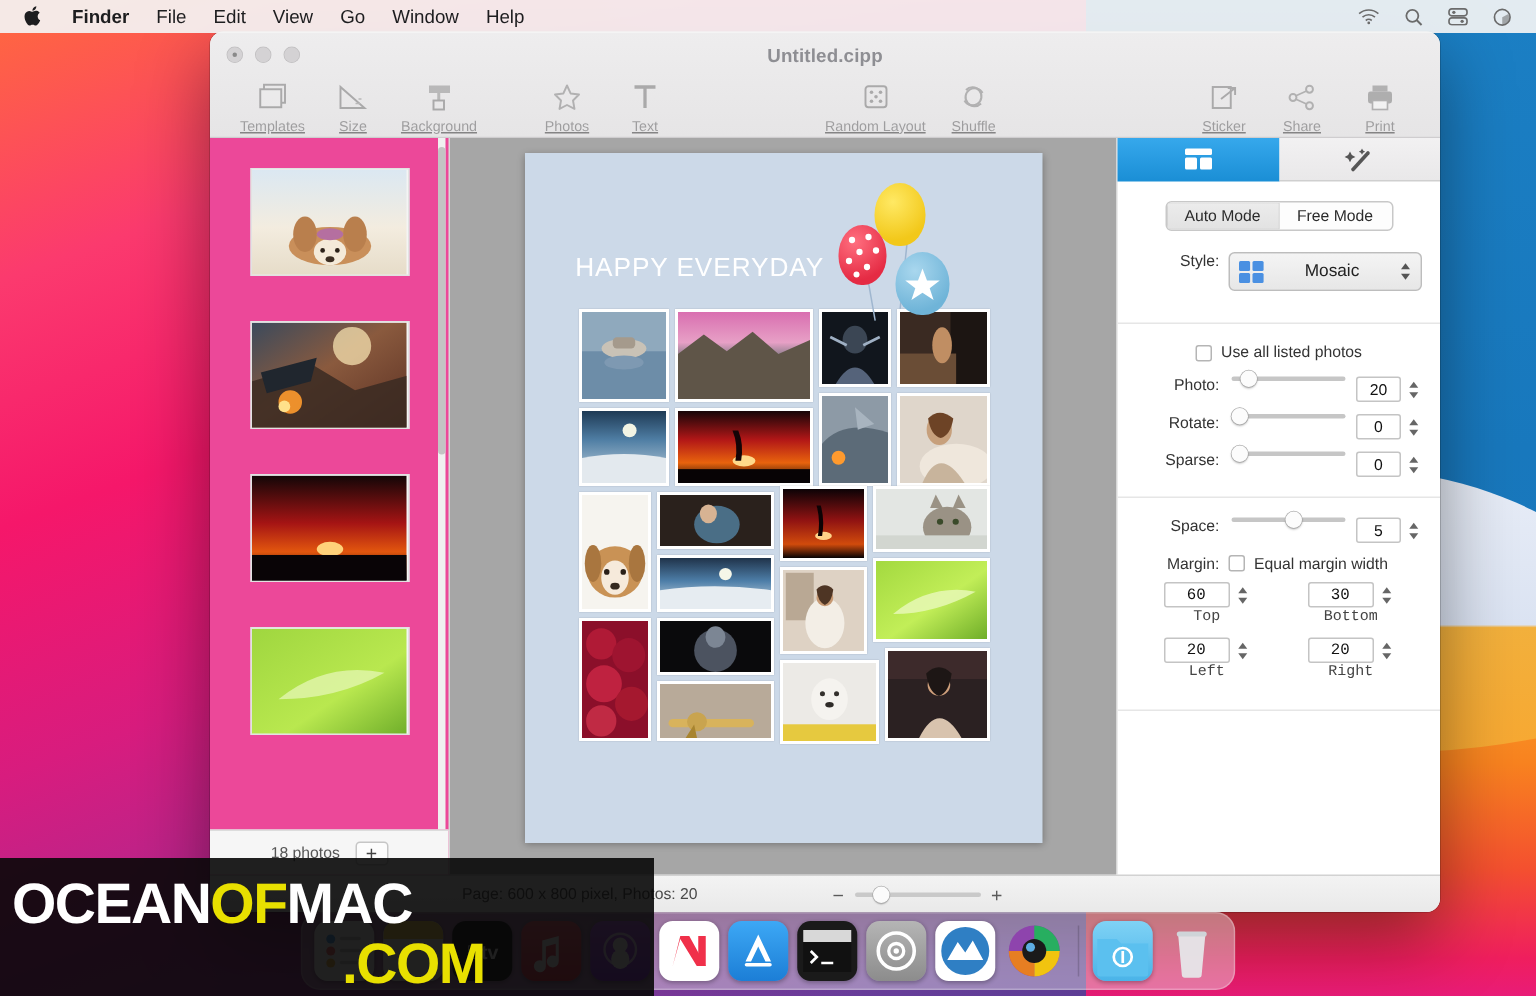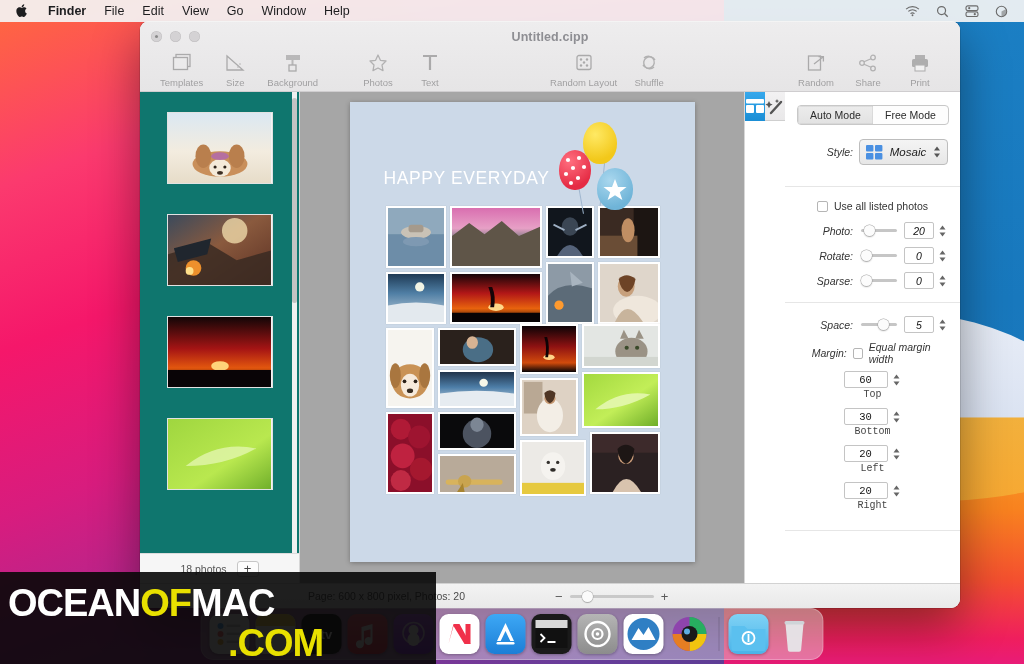--- a/index.html
+++ b/index.html
@@ -43,33 +43,33 @@
     display:flex; flex-direction:column; }
 
   
   #toolbar{ height:71px; background:linear-gradient(180deg,#eeedee 0%,#e6e5e6 100%);
     border-bottom:1px solid #cfcdcf; position:relative; flex:none; }
   .traffic{ position:absolute; left:11px; top:10px; display:flex; gap:8px; }
   .tl{ width:11px; height:11px; border-radius:50%; background:#d4d2d4; box-shadow:inset 0 0 0 .5px rgba(0,0,0,.10); }
   .tl.c1::after{ content:""; display:block; width:3px; height:3px; border-radius:50%; background:#8a8a8a; margin:4px auto 0; }
   #wintitle{ position:absolute; top:9px; left:0; width:100%; text-align:center;
     font-size:12.5px; font-weight:bold; color:#8e8e93; letter-spacing:.1px; }
-  .tbitems{ position:absolute; top:30px; left:0; width:100%; height:40px; display:flex; align-items:flex-start; }
+  .tbitems{ position:absolute; top:30px; left:0; width:100%; height:40px; display:flex; align-items:center;text-decoration:underline; }
   .tbi{ width:auto; min-width:52px; padding:0 6px; display:flex; flex-direction:column; align-items:center;
     opacity:.42; cursor:default; }
   .tbi .ic{ height:24px; display:flex; align-items:center; justify-content:center; }
   .tbi .lb{ font-size:9.5px; color:#3b3b3d; margin-top:2px; white-space:nowrap; }
   .tbgap-a{ width:28px; } .tbgap-b{ width:88px; } .tbflex{ flex:1; }
   .tbpad{ width:14px; }
 
   
   #winbody{ flex:1; display:flex; min-height:0; }
 
   
-  #photolist{ width:160px; background:#0f766e; border-right:1px solid #d7d7d7;
+  #photolist{ width:160px; background:#ec4899; border-right:1px solid #d7d7d7;
     display:flex; flex-direction:column; position:relative; }
   .plscroll{ flex:1; overflow:hidden; position:relative; padding:8px 0 0 0; }
   .plitem{ width:106px; height:72px; margin:12px auto 30px; border:1px solid #e2e2e2;
     background:#f4f4f4; overflow:hidden; position:relative; }
   .plbar{ position:absolute; right:2px; top:6px; width:5px; height:205px; border-radius:3px;
     background:#c3c3c3; }
   .pltrack{ position:absolute; right:2px; top:0; bottom:0; width:5px; background:#f0f0f0; }
   .plfoot{ height:30px; border-top:1px solid #dcdcdc; background:#f6f6f6;
     display:flex; align-items:center; justify-content:center; gap:10px; font-size:10.5px; color:#555; }
   .plus-btn{ width:22px; height:16px; border:1px solid #c6c6c6; border-radius:3px; background:#fcfcfc;
@@ -89,33 +89,33 @@
   #statusbar{ height:25px; background:linear-gradient(180deg,#f3f3f3,#e9e9e9); border-top:1px solid #d2d2d2;
     display:flex; align-items:center; padding:0 10px; gap:10px; flex:none; }
   #statusbar .stxt{ font-size:10.5px; color:#4a4a4a; white-space:nowrap; }
   .zoomwrap{ display:flex; align-items:center; gap:7px; margin-left:80px; }
   .zsign{ font-size:13px; color:#5a5a5a; line-height:1; }
   .ztrack{ width:84px; height:3px; background:#c9c9c9; border-radius:2px; position:relative; }
   .zknob{ position:absolute; left:12px; top:-4px; width:11px; height:11px; border-radius:50%;
     background:#fbfbfb; box-shadow:0 0 0 .5px #aaa,0 1px 1px rgba(0,0,0,.25); }
 
   
-  #inspector{ width:216px; background:#fff; border-left:1px solid #d7d7d7; display:flex; flex-direction:row; }
+  #inspector{ width:216px; background:#fff; border-left:1px solid #d7d7d7; display:flex; flex-direction:column; }
   .insp-tabs{ height:29px; display:flex; flex:none; }
   .insp-tab{ flex:1; display:flex; align-items:center; justify-content:center;
     background:linear-gradient(180deg,#f2f1f2,#e9e8e9); border-bottom:1px solid #cfcfcf; }
   .insp-tab.active{ background:linear-gradient(180deg,#36a8ec,#1b8fd6); border-bottom:1px solid #1b8fd6; }
   .insp-scroll{ flex:1; overflow:hidden; }
   .sec{ padding:13px 12px; border-bottom:1px solid #e6e6e6; }
   .modeseg{ width:152px; margin:0 auto 14px; height:20px; display:flex;
     border:1px solid #c8c8c8; border-radius:4px; overflow:hidden; background:#fdfdfd; }
   .modeseg div{ flex:1; display:flex; align-items:center; justify-content:center;
     font-size:10.5px; color:#2b2b2b; }
   .modeseg div.on{ background:linear-gradient(180deg,#ececec,#e2e2e2); box-shadow:inset 0 0 0 .5px #cdcdcd; }
-  .row{ display:flex; align-items:center; margin-bottom:8px;font-style:italic; }
+  .row{ display:flex; align-items:flex-start; margin-bottom:8px; }
   .lab{ font-size:10.5px; color:#333; text-align:right; width:56px; margin-right:6px; white-space:nowrap; }
   .stylebtn{ flex:1; height:26px; border:1px solid #bdbdbd; border-radius:4px;
     background:linear-gradient(180deg,#f4f4f4,#e7e7e7); display:flex; align-items:center; padding:0 6px; position:relative; }
   .stylebtn .nm{ flex:1; text-align:center; font-size:11.5px; color:#222; }
   .slider{ flex:1; height:3px; background:#c6c6c6; border-radius:2px; position:relative; margin:0 7px 0 2px; }
   .sknob{ position:absolute; top:-4.5px; width:11px; height:11px; border-radius:50%;
     background:#fcfcfc; box-shadow:0 0 0 .5px #a8a8a8,0 1px 1.5px rgba(0,0,0,.3); }
   .numfield{ width:30px; height:17px; border:1px solid #c4c4c4; border-radius:2px; background:#fff;
     font-size:10.5px; color:#111; display:flex; align-items:center; justify-content:center; }
   .stepper{ width:11px; height:17px; margin-left:3px; display:flex; flex-direction:column;
@@ -281,21 +281,21 @@
         <span class="lb">Shuffle</span>
       </div>
       <div class="tbflex"></div>
       <div class="tbi">
         <span class="ic">
           <svg width="22" height="20" viewBox="0 0 22 20">
               <rect x="3.5" y="3" width="12" height="14" fill="none" stroke="#555" stroke-width="1.3"></rect>
               <path d="M9 11 L18 4 M13.5 3.6 H18.4 V8.4" fill="none" stroke="#555" stroke-width="1.3"></path>
             </svg>
         </span>
-        <span class="lb">Random</span>
+        <span class="lb">Sticker</span>
       </div>
       <div class="tbi">
         <span class="ic">
           <svg width="22" height="20" viewBox="0 0 22 20">
               <circle cx="16" cy="4.5" r="2.3" fill="none" stroke="#666" stroke-width="1.3"></circle>
               <circle cx="5" cy="10" r="2.3" fill="none" stroke="#666" stroke-width="1.3"></circle>
               <circle cx="16" cy="15.5" r="2.3" fill="none" stroke="#666" stroke-width="1.3"></circle>
               <path d="M7 8.8 14 5.7 M7 11.2 14 14.3" stroke="#666" stroke-width="1.2"></path>
             </svg>
         </span>

